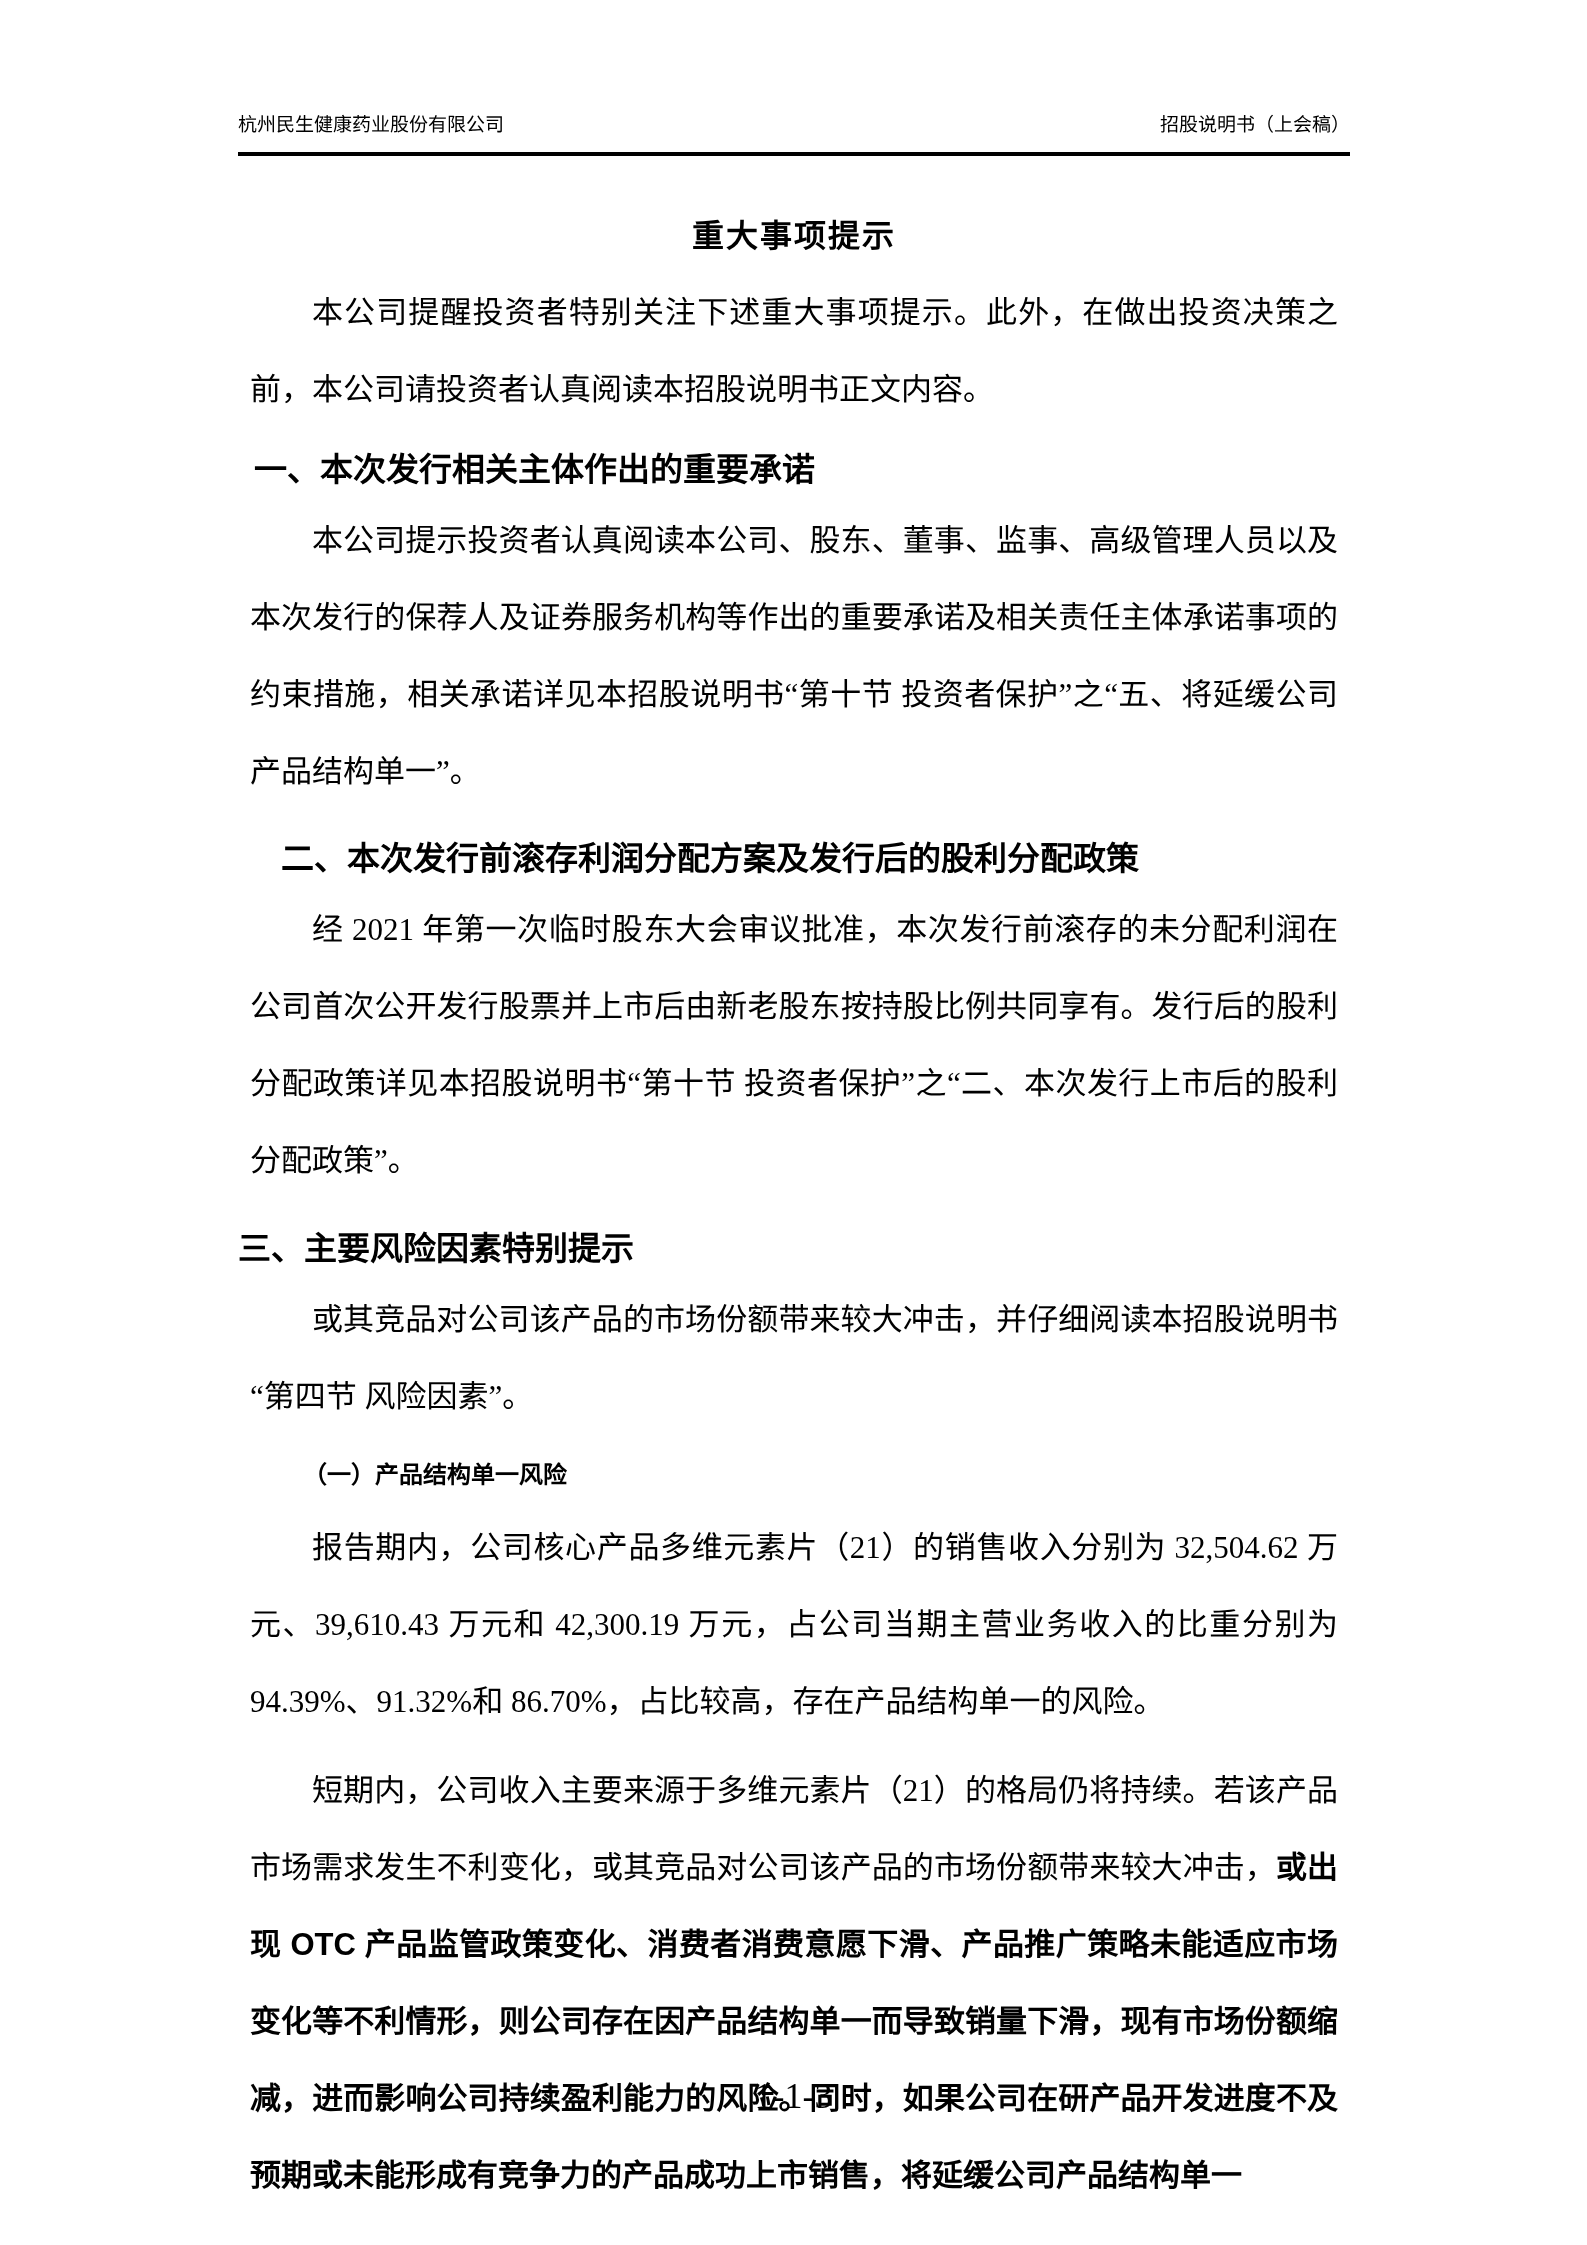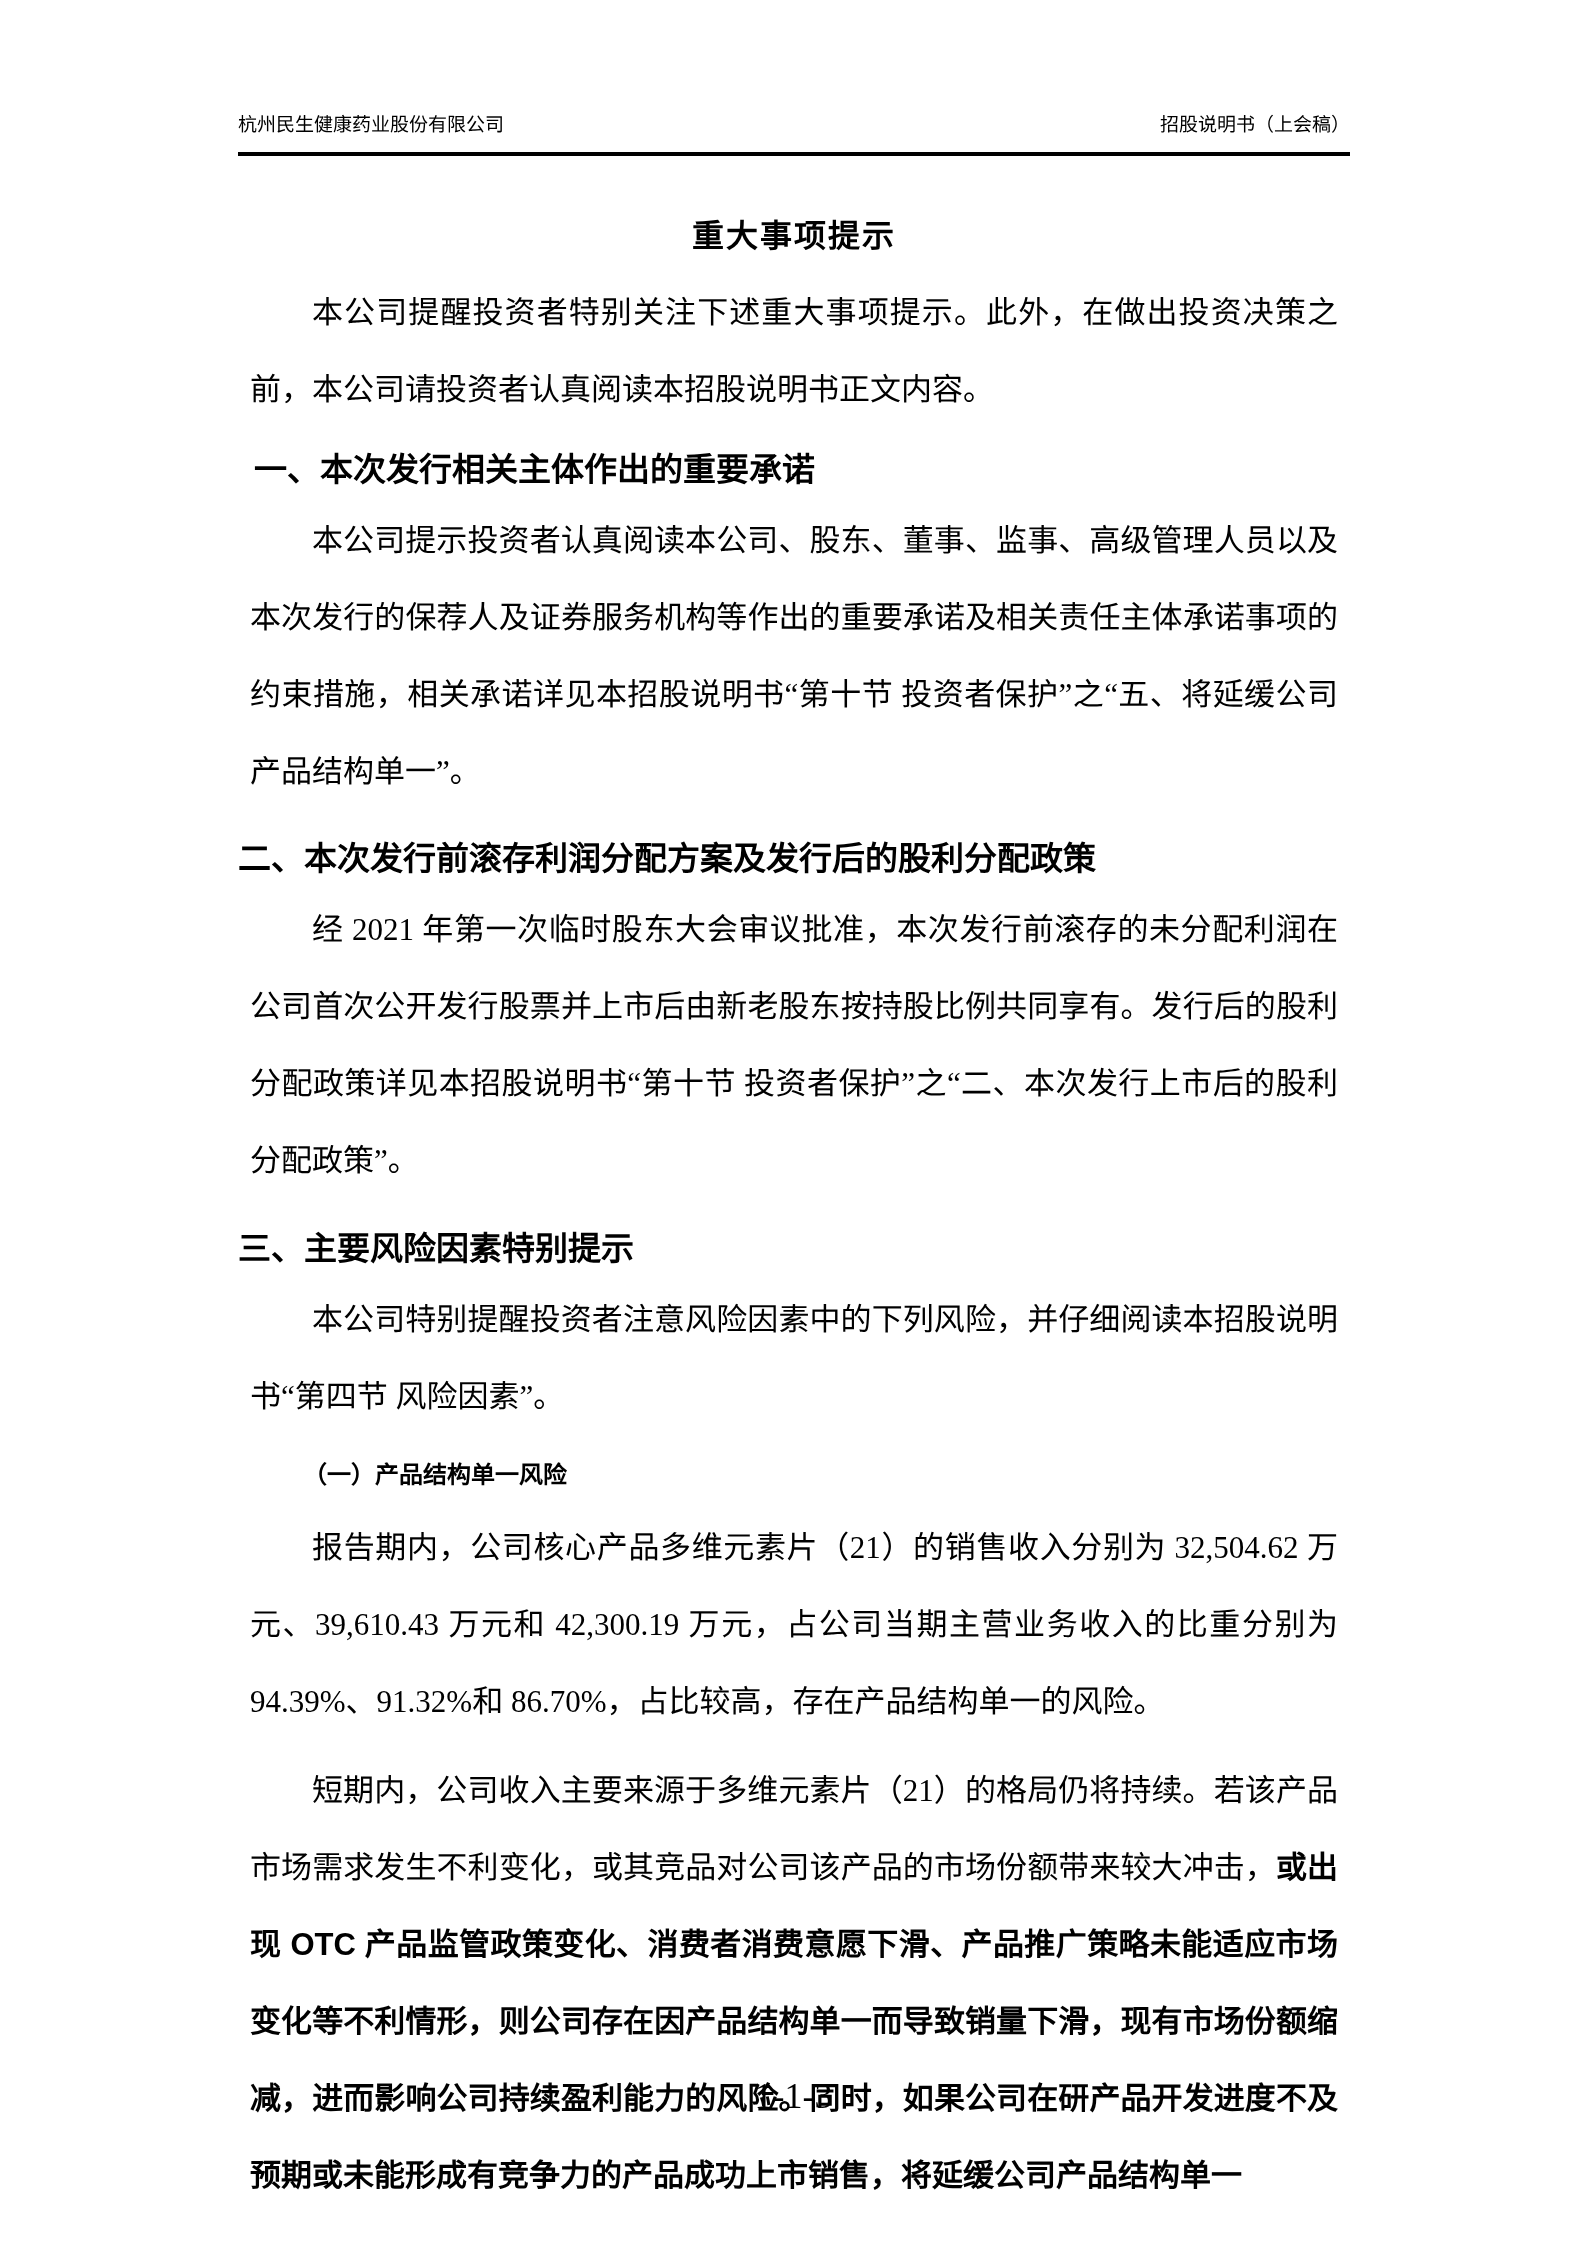--- a/index.html
+++ b/index.html
@@ -60,21 +60,21 @@
     font-weight: bold;
     font-family: Liberation Mono, monospace;
   }
   .bold-run {
     font-weight: bold;
     font-family: "Liberation Sans", "DejaVu Sans", sans-serif;
   }
   .mt-intro   { margin-top: 42px; }
   .mt-h1      { margin-top: 22px; margin-left: 16px; }
   .mt-p1      { margin-top: 37px; }
-  .mt-h2      { margin-top: 29px; }
+  .mt-h2      { margin-top: 29px; margin-left: 43px; }
   .mt-p2      { margin-top: 34px; }
   .mt-h3      { margin-top: 30px; }
   .mt-p3      { margin-top: 42px; }
   .mt-sub     { margin-top: 22px; }
   .mt-p4      { margin-top: 26px; }
   .mt-p5      { margin-top: 19px; }
   .page-footer {
     position: absolute;
     top: 2080px;
     left: 0;
@@ -101,21 +101,21 @@
   <h2 class="sec-heading mt-h1">一、本次发行相关主体作出的重要承诺</h2>
 
   <p class="body mt-p1">本公司提示投资者认真阅读本公司、股东、董事、监事、高级管理人员以及本次发行的保荐人及证券服务机构等作出的重要承诺及相关责任主体承诺事项的约束措施，相关承诺详见本招股说明书“第十节 投资者保护”之“五、将延缓公司产品结构单一”。</p>
 
   <h2 class="sec-heading mt-h2">二、本次发行前滚存利润分配方案及发行后的股利分配政策</h2>
 
   <p class="body mt-p2">经 2021 年第一次临时股东大会审议批准，本次发行前滚存的未分配利润在公司首次公开发行股票并上市后由新老股东按持股比例共同享有。发行后的股利分配政策详见本招股说明书“第十节 投资者保护”之“二、本次发行上市后的股利分配政策”。</p>
 
   <h2 class="sec-heading mt-h3">三、主要风险因素特别提示</h2>
 
-  <p class="body mt-p3">本公司特别提醒投资者注意风险因素中的下列风险，并仔细阅读本招股说明书“第四节 风险因素”。</p>
+  <p class="body mt-p3">或其竞品对公司该产品的市场份额带来较大冲击，并仔细阅读本招股说明书“第四节 风险因素”。</p>
 
   <h3 class="subsec-heading mt-sub">（一）产品结构单一风险</h3>
 
   <p class="body mt-p4">报告期内，公司核心产品多维元素片（21）的销售收入分别为 32,504.62 万元、39,610.43 万元和 42,300.19 万元，占公司当期主营业务收入的比重分别为 94.39%、91.32%和 86.70%，占比较高，存在产品结构单一的风险。</p>
 
   <p class="body mt-p5"><span>短期内，公司收入主要来源于多维元素片（21）的格局仍将持续。若该产品市场需求发生不利变化，或其竞品对公司该产品的市场份额带来较大冲击，</span><span class="bold-run">或出现 OTC 产品监管政策变化、消费者消费意愿下滑、产品推广策略未能适应市场变化等不利情形，则公司存在因产品结构单一而导致销量下滑，现有市场份额缩减，进而影响公司持续盈利能力的风险。同时，如果公司在研产品开发进度不及预期或未能形成有竞争力的产品成功上市销售，将延缓公司产品结构单一</span></p>
 
   <div class="page-footer">
     <span>1-1-3</span>
   </div>

